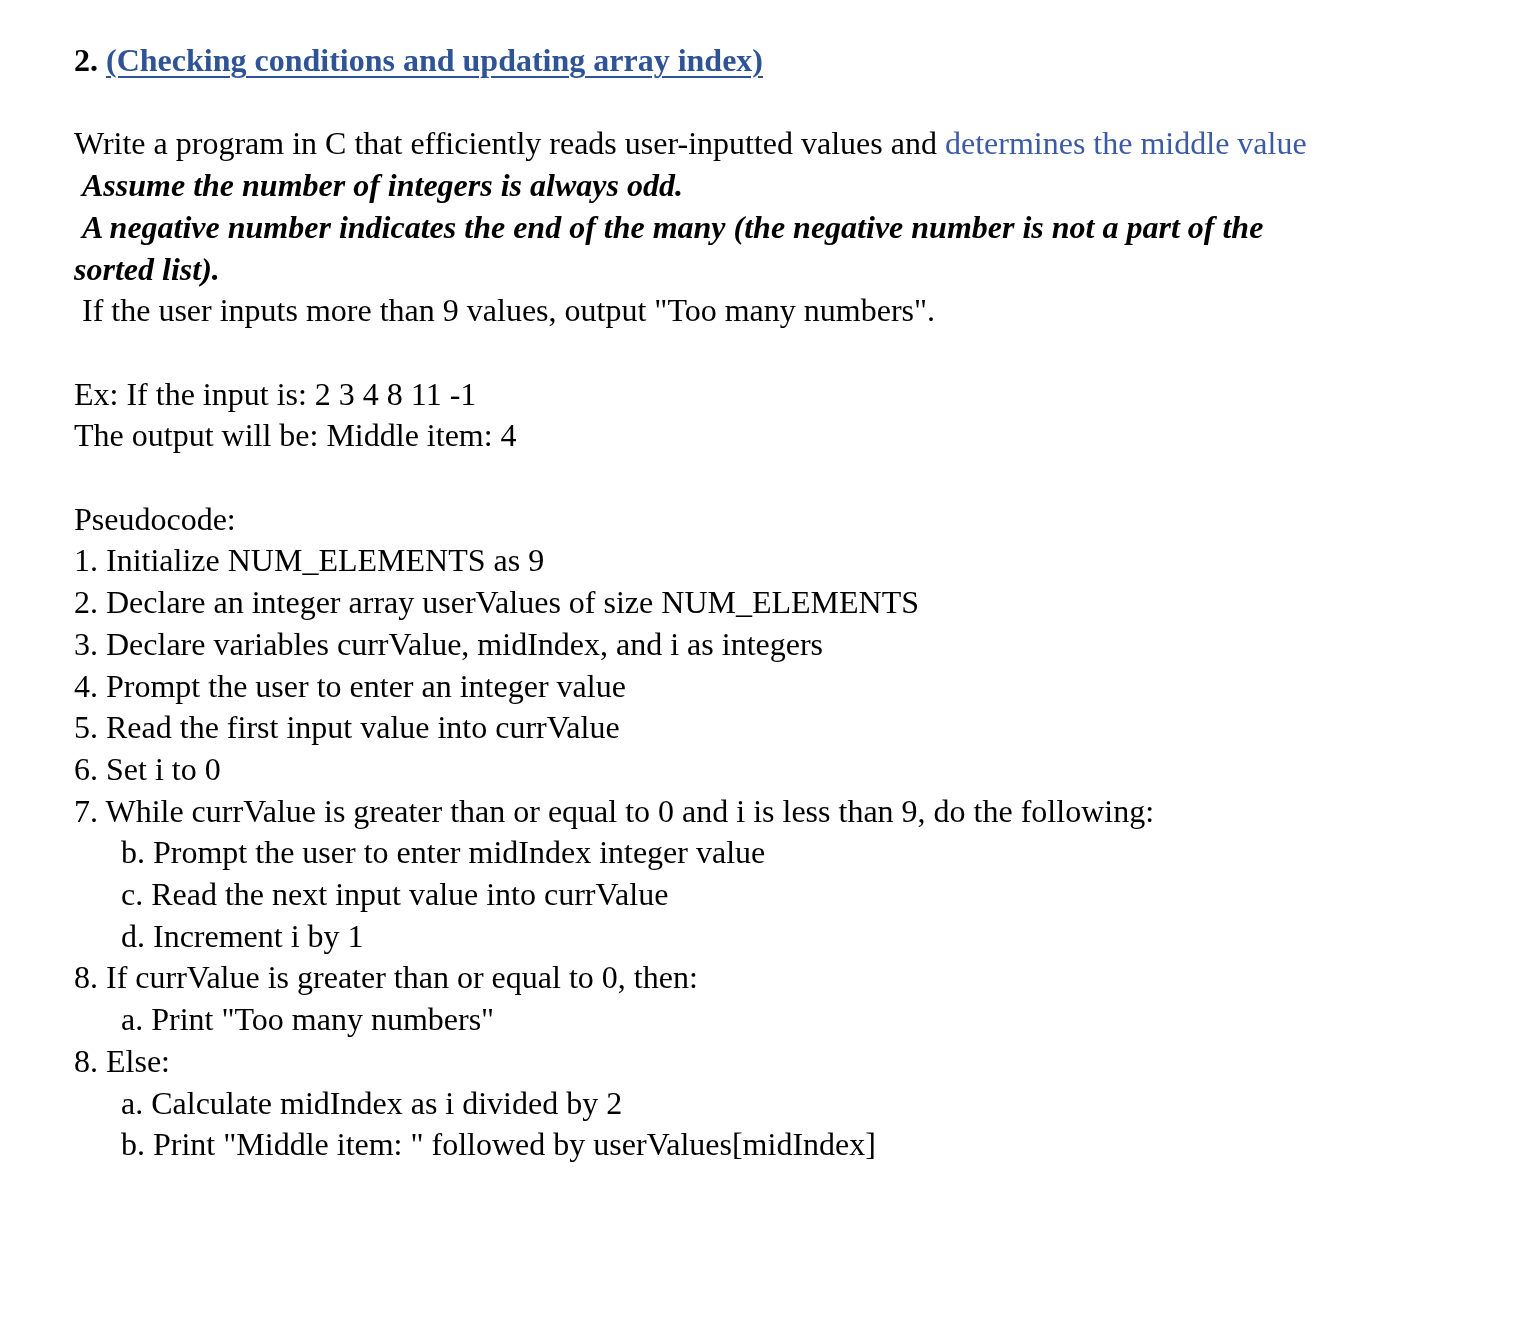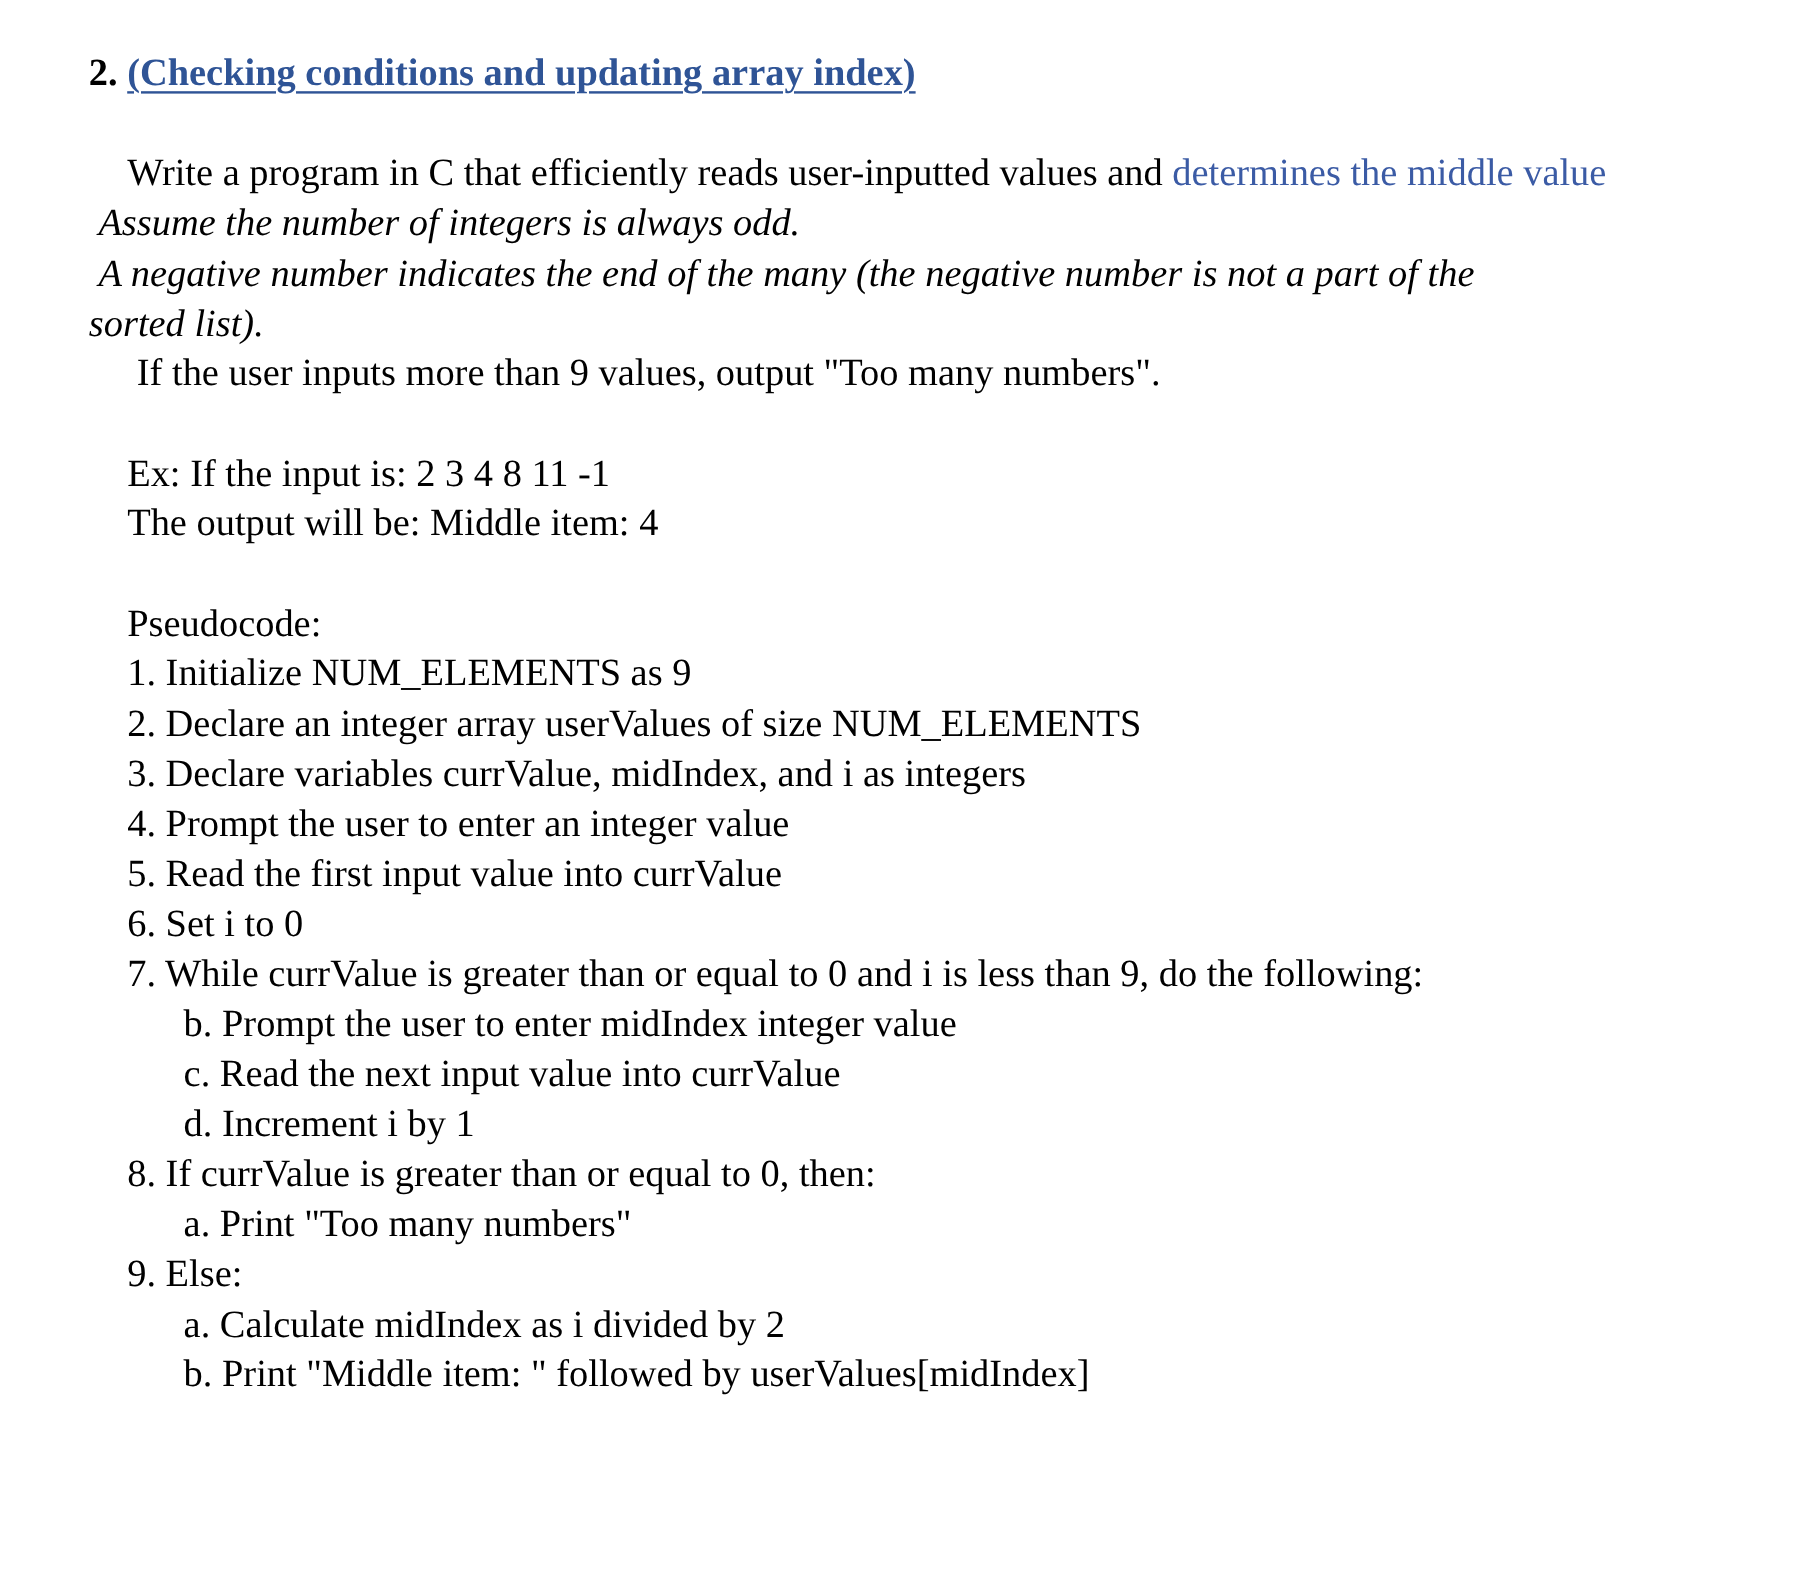--- a/index.html
+++ b/index.html
@@ -27,23 +27,23 @@
     font-weight: bold;
   }
   .heading-link {
     color: var(--link-blue, #2F5496);
     font-weight: bold;
     text-decoration: underline;
     text-decoration-thickness: 2px;
     text-underline-offset: 5px;
     cursor: pointer;
   }
-  .n { font-weight: normal; margin-left: 32px; }
+  .n { font-weight: normal; }
   .b { font-weight: bold; }
-  .bi { font-weight: normal; font-style: italic; }
+  .bi { font-weight: bold; font-style: italic; }
   .blue { color: var(--text-blue, #3B5BA5); }
   .ind { padding-left: 47px; }
 </style>
 </head>
 <body>
 
 <div class="doc">
   <div class="line heading"><span>2. </span><span class="heading-link">(Checking conditions and updating array index)</span></div>
   <div id="body-lines">
       <div class="line">&nbsp;</div>
@@ -62,17 +62,17 @@
       <div class="line"><span class="n">3. Declare variables currValue, midIndex, and i as integers</span></div>
       <div class="line"><span class="n">4. Prompt the user to enter an integer value</span></div>
       <div class="line"><span class="n">5. Read the first input value into currValue</span></div>
       <div class="line"><span class="n">6. Set i to 0</span></div>
       <div class="line"><span class="n">7. While currValue is greater than or equal to 0 and i is less than 9, do the following:</span></div>
       <div class="line ind"><span class="n">b. Prompt the user to enter midIndex integer value</span></div>
       <div class="line ind"><span class="n">c. Read the next input value into currValue</span></div>
       <div class="line ind"><span class="n">d. Increment i by 1</span></div>
       <div class="line"><span class="n">8. If currValue is greater than or equal to 0, then:</span></div>
       <div class="line ind"><span class="n">a. Print "Too many numbers"</span></div>
-      <div class="line"><span class="n">9. Else:</span></div>
+      <div class="line"><span class="n">8. Else:</span></div>
       <div class="line ind"><span class="n">a. Calculate midIndex as i divided by 2</span></div>
       <div class="line ind"><span class="n">b. Print "Middle item: " followed by userValues[midIndex]</span></div>
     </div>
 </div>
 
 </body></html>

